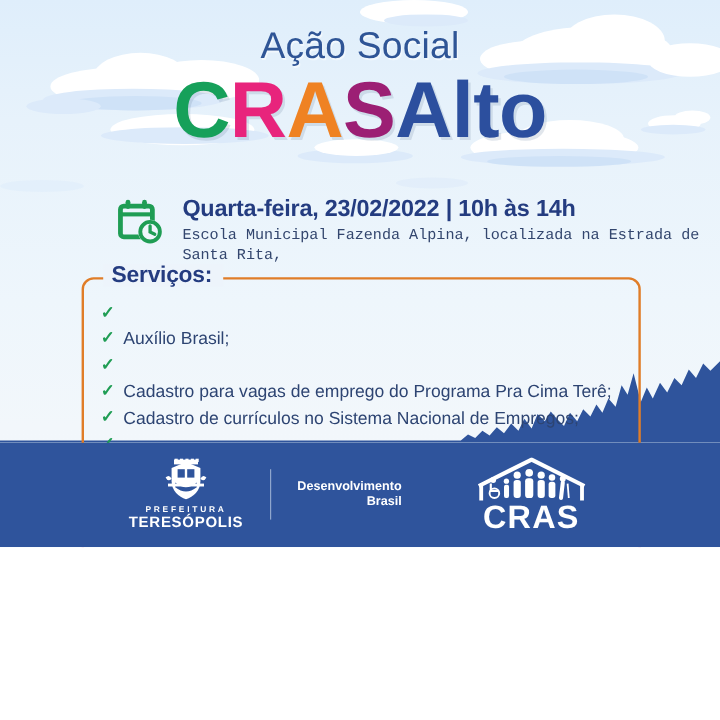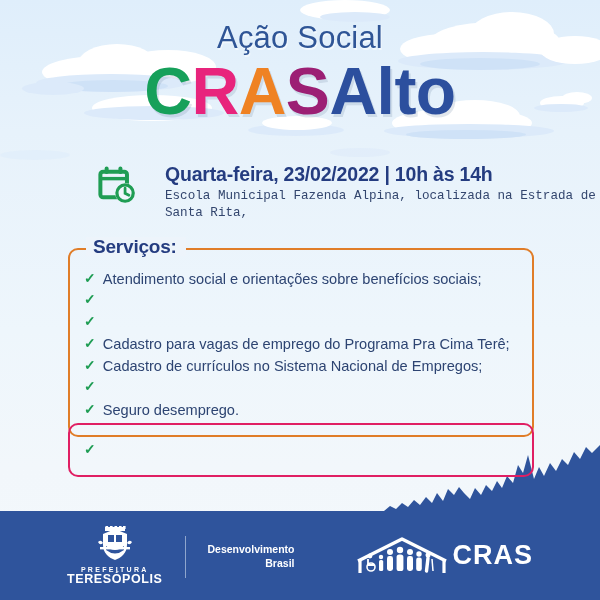--- a/index.html
+++ b/index.html
@@ -6,21 +6,21 @@
     margin: 0;
     padding: 0;
     background: #ffffff;
   }
   body {
     font-family: "Liberation Sans", sans-serif;
   }
   #poster {
     position: relative;
     width: 600px;
-    height: 600px;
+    height: 456px;
     overflow: hidden;
     background: linear-gradient(180deg, #dfeefb 0%, #e7f2fb 22%, #eef6fc 55%, #f2f7fb 78%, #f3f8fc 100%);
   }
 
   
   .clouds {
     position: absolute;
     inset: 0;
     pointer-events: none;
   }
@@ -65,21 +65,21 @@
   .l-a { color: #ef8223; }
   .l-s { color: #9c1f74; }
   .l-alto { color: #2c4f9e; }
 
   
   .date-block {
     position: absolute;
     top: 162px;
     left: 98px;
     display: flex;
-    gap: 29px;
+    gap: 16px;
     align-items: flex-start;
     z-index: 4;
   }
   .cal-icon { width: 38px; height: 40px; flex: 0 0 38px; margin-top: 3px; }
   .date-text { padding-top: 1px; }
   .date-line {
     font-size: 19.5px;
     font-weight: 800;
     color: #243c80;
     line-height: 1.15;
@@ -178,21 +178,21 @@
     line-height: 1.1;
   }
   .vdiv { width: 1px; height: 42px; background: #8fa6cd; }
   .dev-social {
     color: #ffffff;
     font-size: 10.5px;
     font-weight: 700;
     line-height: 1.28;
     text-align: right;
   }
-  .cras-logo { margin-left: 36px; display: flex; flex-direction: row; align-items: center; }
+  .cras-logo { margin-left: 36px; display: flex; flex-direction: column; align-items: center; }
   .cras-word {
     color: #ffffff;
     font-size: 27px;
     font-weight: 800;
     letter-spacing: 1px;
     line-height: 0.95;
     margin-top: -2px;
   }
 </style>
 </head>
@@ -254,29 +254,29 @@
       <circle cx="28.5" cy="29.5" r="10.5" fill="#f0f6fc"></circle>
       <circle cx="28.5" cy="29.5" r="8.6" fill="none" stroke="#1f9d54" stroke-width="3.4"></circle>
       <path d="M28.5 24.4 L28.5 29.8 L32.6 31.8" fill="none" stroke="#1f9d54" stroke-width="2.9" stroke-linecap="round"></path>
     </svg>
     <div class="date-text">
       <div class="date-line">Quarta-feira, 23/02/2022 | 10h às 14h</div>
       <div class="addr-line">Escola Municipal Fazenda Alpina, localizada na Estrada de Santa Rita,</div>
     </div>
   </div>
 
-  <div class="box" id="servicos-box" style="border-color: rgb(224, 125, 40); margin-top: 17px;">
+  <div class="box" id="servicos-box" style="border-color: rgb(224, 125, 40);">
     <div class="box-legend">Serviços:</div>
     <ul class="check-list" id="servicos-list">
         <li>
           <span class="chk">✓</span>
-          <span>Atendimento social e orientações sobre benefícios sociais;</span>
-        </li>
-        <li>
-          <span class="chk">✓</span>
+        </li>
+        <li>
+          <span class="chk">✓</span>
+          <span>Auxílio Brasil;</span>
         </li>
         <li>
           <span class="chk">✓</span>
         </li>
         <li>
           <span class="chk">✓</span>
           <span>Cadastro para vagas de emprego do Programa Pra Cima Terê;</span>
         </li>
         <li>
           <span class="chk">✓</span>

